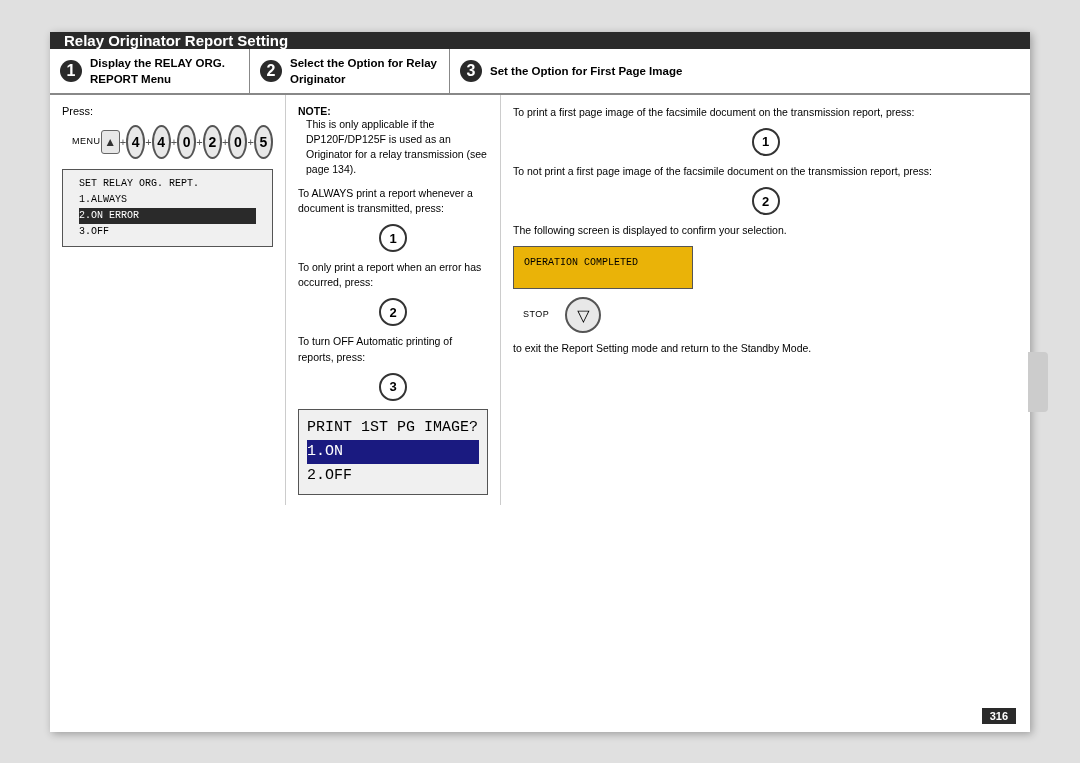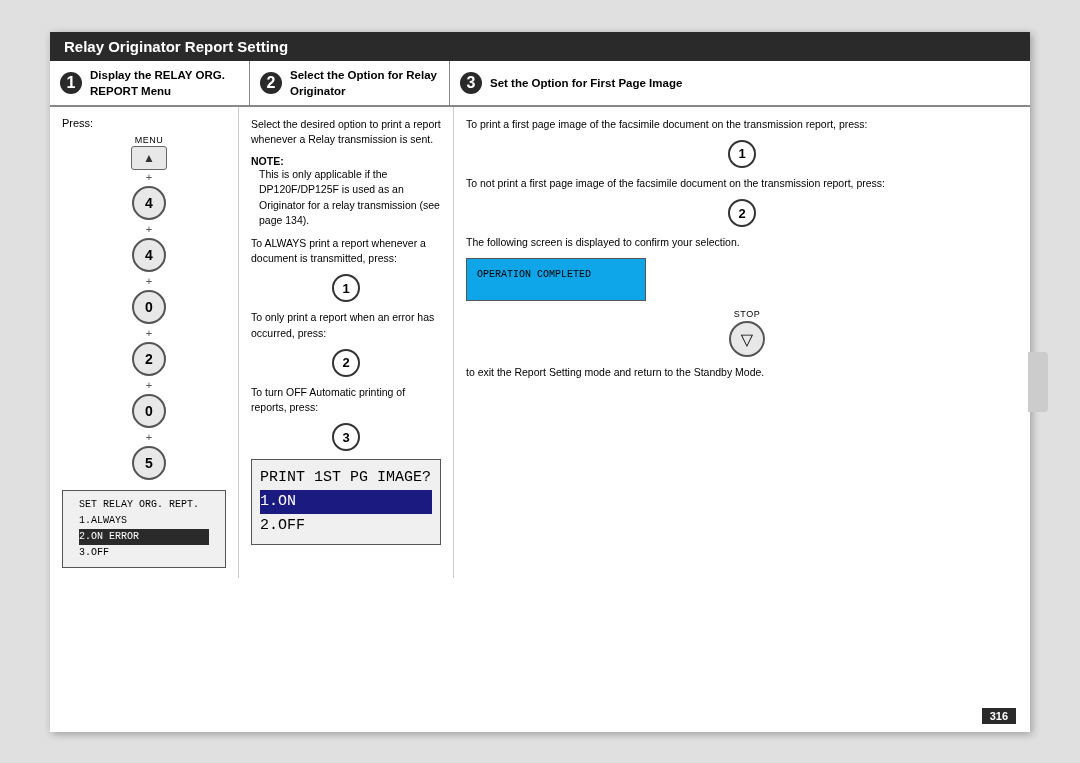--- a/index.html
+++ b/index.html
@@ -20,21 +20,21 @@
       min-height: 700px;
       padding: 0;
       position: relative;
       box-shadow: 2px 2px 8px rgba(0,0,0,0.3);
     }
     .page-title-bar {
       background: #2a2a2a;
       color: #fff;
       font-size: 15px;
       font-weight: bold;
-      padding: 6px 14px;
+      padding: 0 14px;
       margin-bottom: 0;
     }
     .steps-header {
       display: flex;
       border-bottom: 1px solid #888;
     }
     .step-header {
       display: flex;
       align-items: center;
       padding: 6px 10px;
@@ -68,30 +68,29 @@
     .content-area {
       display: flex;
       border-top: 1px solid #888;
     }
     .col {
       padding: 10px 12px;
       border-right: 1px solid #ccc;
       vertical-align: top;
     }
     .col:last-child { border-right: none; }
-    .col-1 { width: 189px; flex-shrink: 0; }
+    .col-1 { width: 236px; flex-shrink: 0; }
     .col-2 { width: 215px; flex-shrink: 0; }
     .col-3 { flex: 1; }
 
     .press-label { font-size: 11px; margin-bottom: 6px; }
 
     
     .btn-diagram {
       display: flex;
-      flex-direction: column;
       align-items: center;
       margin: 4px 0 2px 10px;
       font-size: 10px;
     }
     .btn-label-top { font-size: 9px; letter-spacing: 0.5px; margin-bottom: 1px; }
     .menu-btn {
       width: 36px;
       height: 24px;
       background: #e8e8e8;
       border: 1px solid #666;
@@ -169,33 +168,33 @@
       background: #1a1a80;
       color: #fff;
       display: block;
     }
 
     
     .col3-text { font-size: 10.5px; line-height: 1.45; margin-bottom: 8px; }
 
     .operation-box {
       border: 1px solid #555;
-      background: #0ea5e9;
+      background: #eab308;
       font-family: 'Courier New', monospace;
       font-size: 10px;
       padding: 10px 16px 20px 10px;
       margin: 8px 0;
       width: 180px;
     }
 
     .stop-btn-area {
       display: flex;
-      flex-direction: column;
       align-items: center;
       margin: 8px 0 8px 10px;
+      gap: 16px;
     }
     .stop-label { font-size: 9px; letter-spacing: 0.5px; margin-bottom: 2px; }
     .stop-btn {
       width: 36px;
       height: 36px;
       border: 2px solid #555;
       border-radius: 50%;
       display: flex;
       align-items: center;
       justify-content: center;
@@ -280,21 +279,20 @@
 
       <div class="screen-box">
         <span>SET RELAY ORG. REPT.</span><br>
         <span>1.ALWAYS</span><br>
         <span class="screen-highlight">2.ON ERROR</span>
         <span>3.OFF</span>
       </div>
     </div>
 
     <div class="col col-2">
-      <div class="col2-text">Select the desired option to print a report whenever a Relay transmission is sent.</div>
 
       <div>
         <span class="note-label">NOTE:</span>
         <div class="note-text">This is only applicable if the DP120F/DP125F is used as an Originator for a relay transmission (see page 134).</div>
       </div>
 
       <div class="col2-text">To ALWAYS print a report whenever a document is transmitted, press:</div>
       <div class="circle-num">1</div>
 
       <div class="col2-text">To only print a report when an error has occurred, press:</div>

